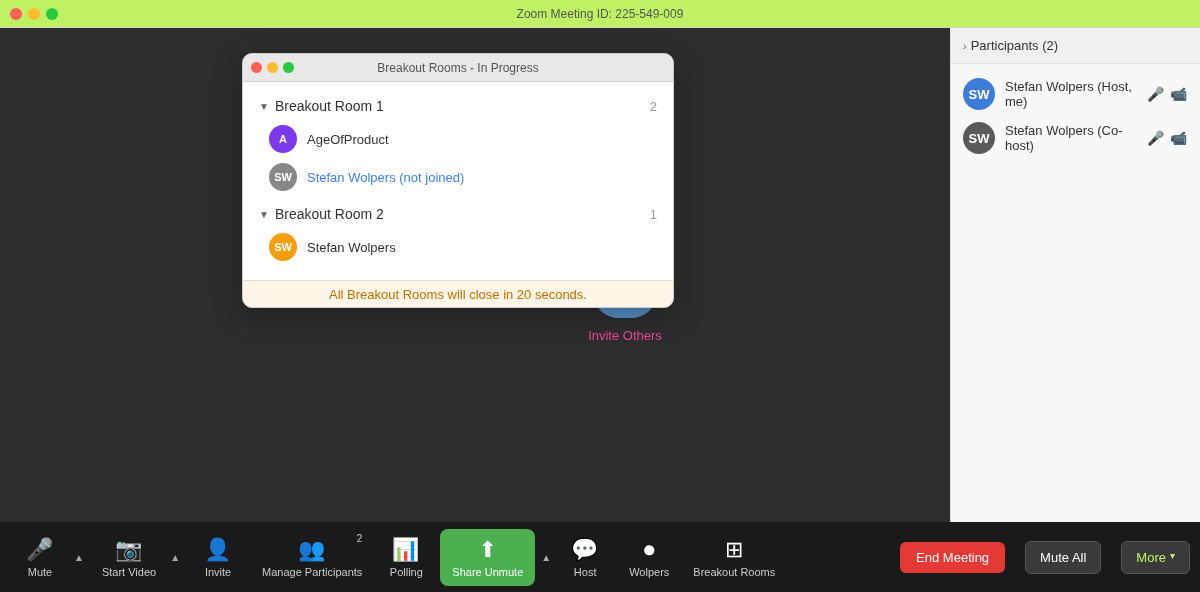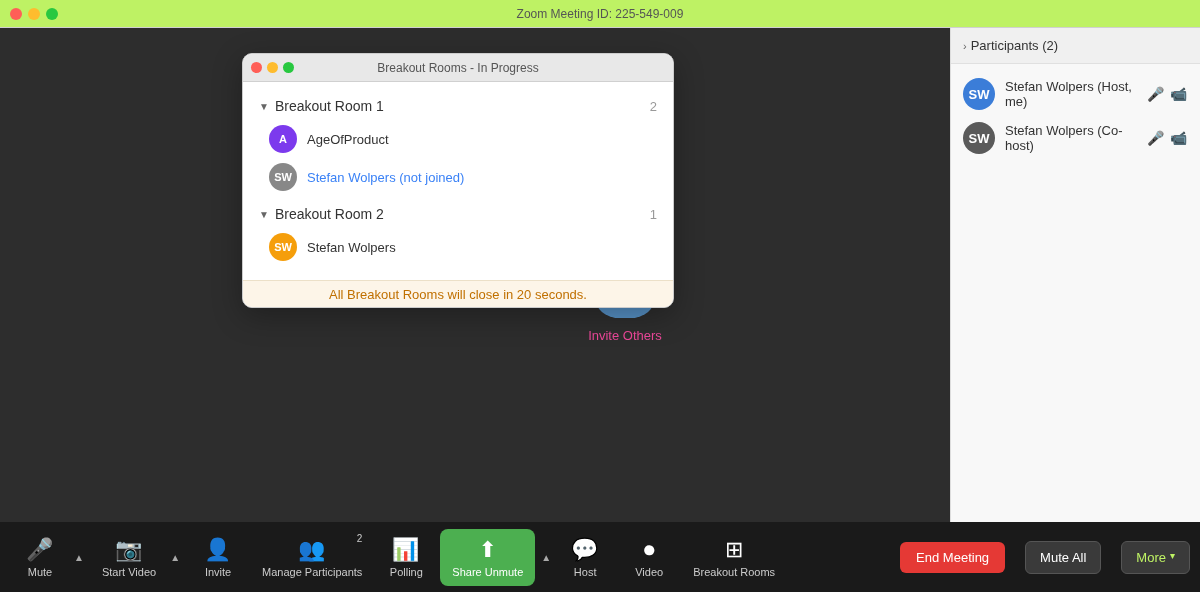--- a/index.html
+++ b/index.html
@@ -488,21 +488,21 @@
       <span style="color:#aaa;font-size:10px;">▲</span>
     </div>
 
     <div class="tb-btn">
       <span class="tb-icon">💬</span>
       <span class="tb-label">Host</span>
     </div>
 
     <div class="tb-btn">
       <span class="tb-icon">⏺</span>
-      <span class="tb-label">Video</span>
+      <span class="tb-label">Wolpers</span>
     </div>
 
     <div class="tb-btn">
       <span class="tb-icon">⊞</span>
       <span class="tb-label">Breakout Rooms</span>
     </div>
   </div>
 
   <div class="toolbar-right">
     <button class="end-meeting-btn">End Meeting</button>

